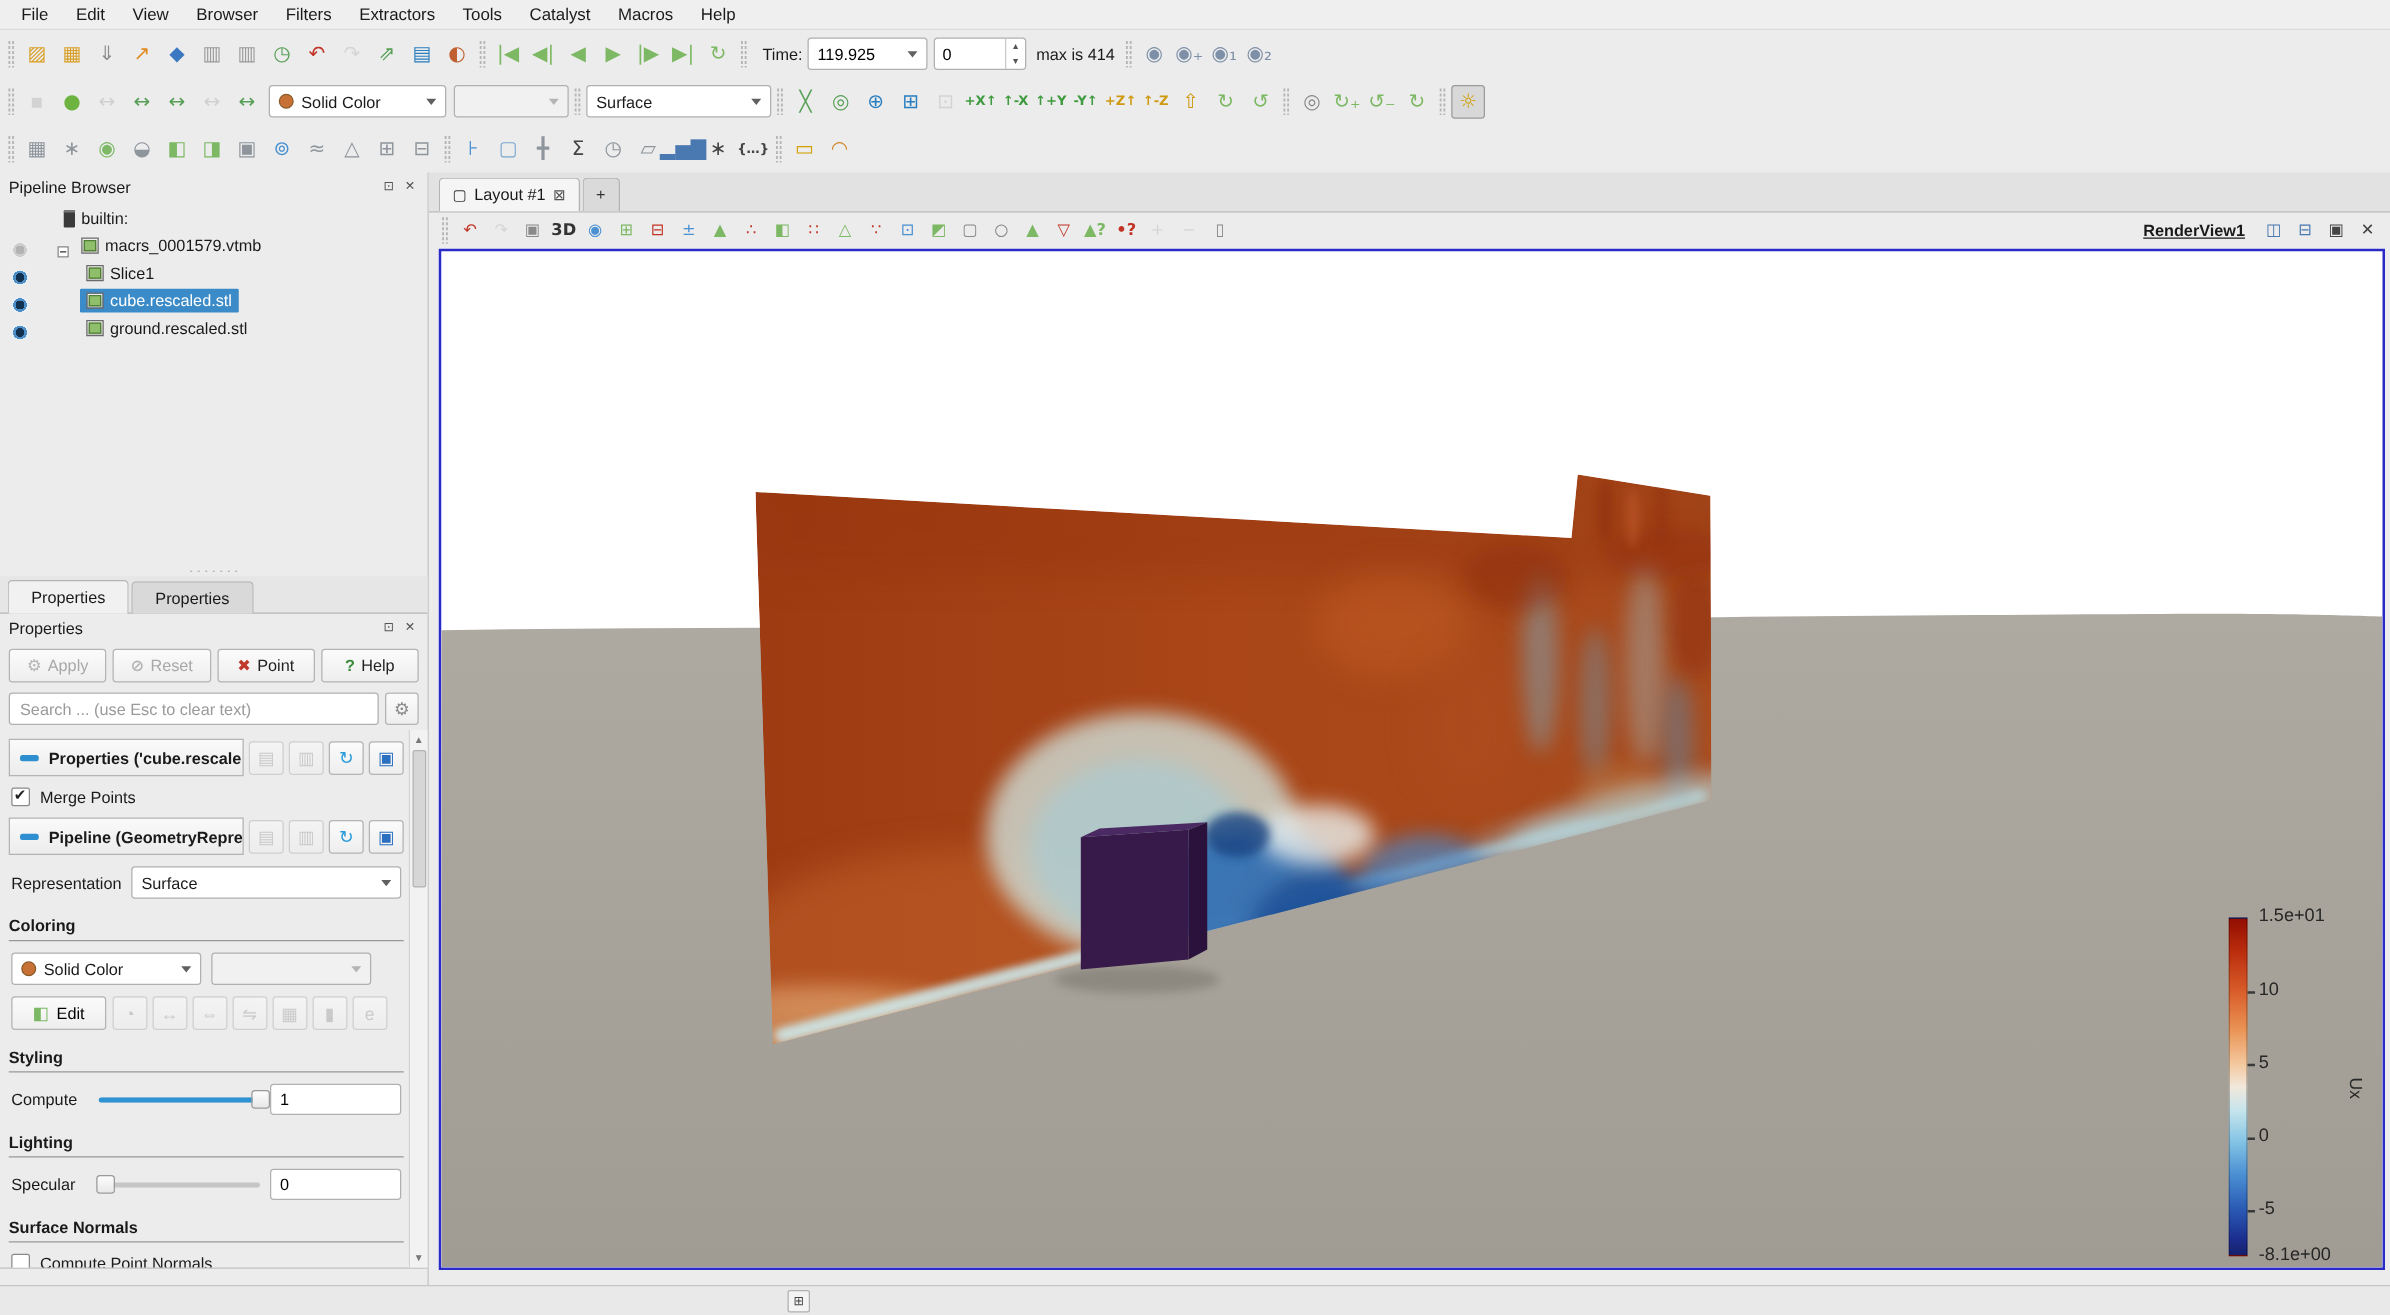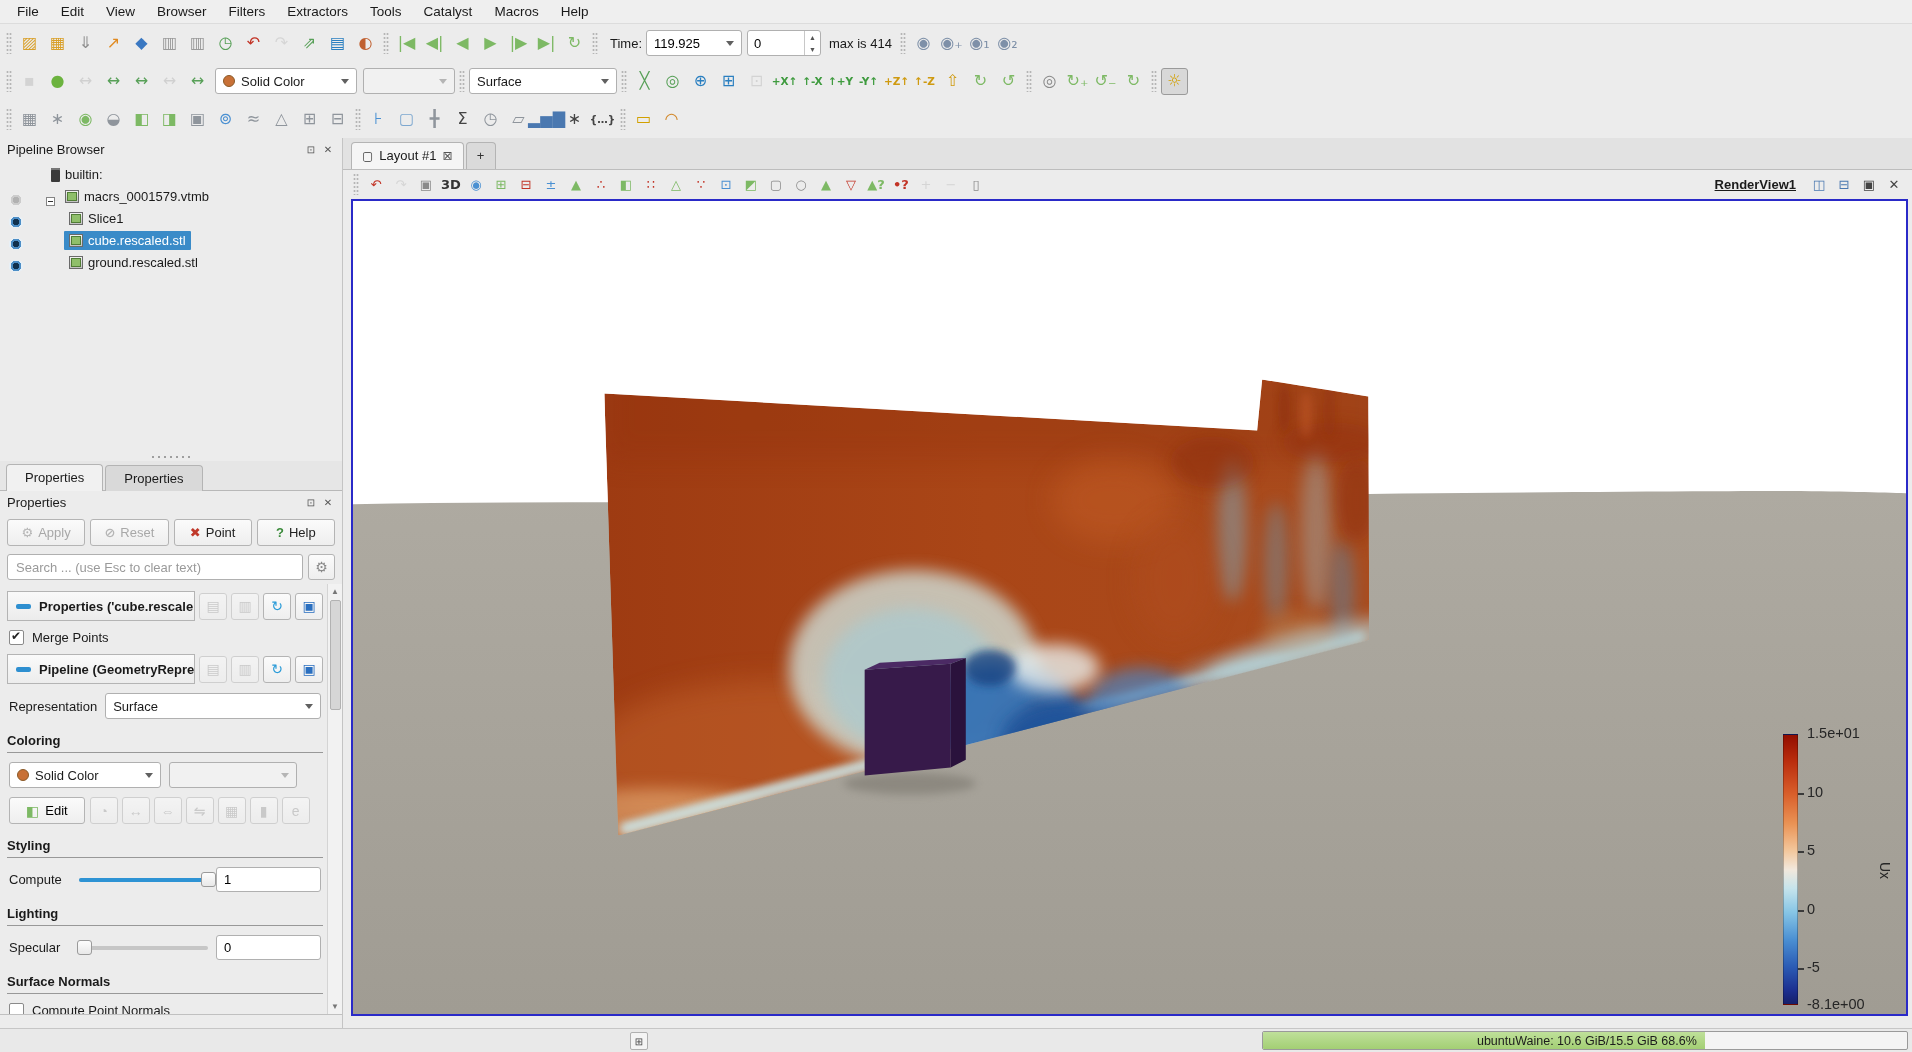--- a/index.html
+++ b/index.html
@@ -901,20 +901,15 @@
           <div class="legend-title">Ux</div>
         </div>
       </div>
     </div>
   </div>
 
   <div class="statusbar">
     <button class="status-widget">
         <span>⊞</span>
       </button>
-    <div class="mem-progress">
-      <div class="mem-fill" style="width: 68.6%;">
-        <span>ubuntuWaine: 10.6 GiB/15.5 GiB 68.6%</span>
-      </div>
-    </div>
   </div>
 
 </div>
 
 </body></html>

